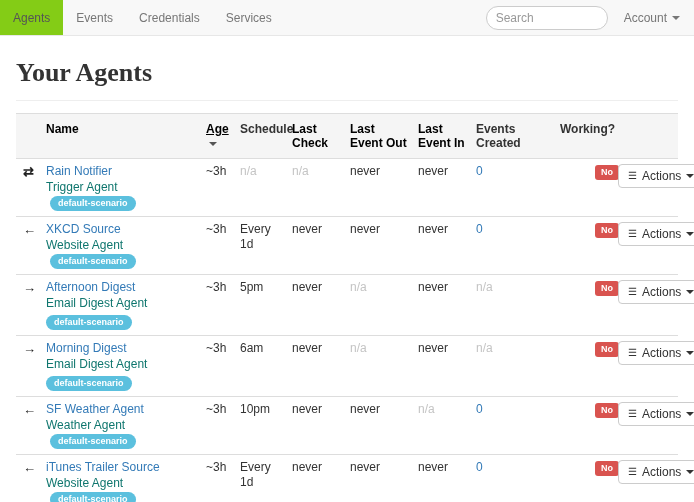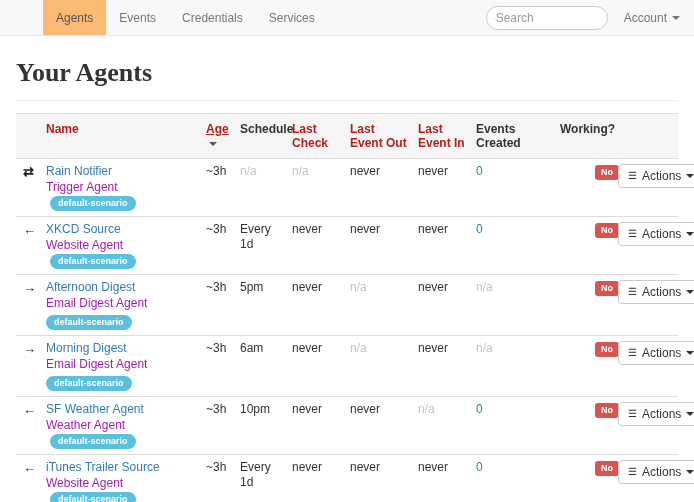--- a/index.html
+++ b/index.html
@@ -15,21 +15,21 @@
   }
   .brand {
     font-size:17px; color:#555; padding:0 15px;
     display:flex; align-items:center; cursor:pointer; white-space:nowrap;
   }
   .nav { display:flex; list-style:none; }
   .nav li {
     font-size:12px; color:#777; padding:0 13px;
     display:flex; align-items:center; cursor:pointer; white-space:nowrap;
   }
-  .nav li.active { background:#fdba74; color:#555;margin-left:43px; }
+  .nav li.active { background:#84cc16; color:#555; }
   .nav-right { margin-left:auto; display:flex; align-items:center; gap:16px; padding-right:14px; }
   .search-input {
     width:122px; height:24px; border:1px solid #ccc; border-radius:12px;
     padding:0 9px; font-size:12px; color:#555; outline:none; background:#fff;
     font-family:"Liberation Sans", sans-serif;
   }
   .search-input::placeholder { color:#999; }
   .account { font-size:12px; color:#777; display:flex; align-items:center; gap:5px; cursor:pointer;text-align:center; }
   .caret-down {
     width:0; height:0; display:inline-block;
@@ -40,35 +40,35 @@
   .container { padding:0 16px; }
   h1.page-title { font-size:26px; font-weight:bold; color:#333; margin:22px 0 12px;font-family:Liberation Serif, serif; }
   hr.title-rule { border:none; border-top:1px solid #eee; margin:0 0 12px; }
   
   table.agents { width:100%; border-collapse:collapse; font-size:12px; table-layout:fixed; }
   thead th {
     background:#f5f5f5; text-align:left; vertical-align:top;
     padding:8px 4px; font-weight:bold; line-height:14px;
     border-top:1px solid #ddd; border-bottom:1px solid #ddd; color:#333;
   }
-  thead th.link-head { color:#b91c1c; cursor:pointer; }
+  thead th.link-head { color:#000000; cursor:pointer; }
   thead th .sort-link { text-decoration:underline; }
   .sort-caret {
     width:0; height:0; display:inline-block; margin-left:3px; vertical-align:middle;
     border-left:4px solid transparent; border-right:4px solid transparent;
     border-top:4px solid #555;
   }
   tbody td {
     padding:5px 4px; border-bottom:1px solid #ddd;
     vertical-align:top; line-height:15px; color:#333;
   }
   td.icon-cell { padding-left:7px; }
   .dir-icon { font-weight:bold; font-size:13px; color:#222; }
   .name-link { color:#337ab7; cursor:pointer; text-decoration:none; }
-  .agent-type { color:#a21caf; }
+  .agent-type { color:#0f766e; }
   .type-line { margin-top:1px; }
   .badge-scenario {
     background:#5bc0de; color:#fff; font-size:9px; font-weight:bold;
     padding:2px 8px 3px; border-radius:9px; display:inline-block;
     margin-left:4px; line-height:10px; cursor:pointer; white-space:nowrap;
   }
   .badge-block .badge-scenario { display:inline-block; margin-left:0; margin-top:4px; }
   .badge-block .type-line { display:block; }
   .badge-block .badge-wrap { display:block; }
   .muted { color:#c4c4c4; }

